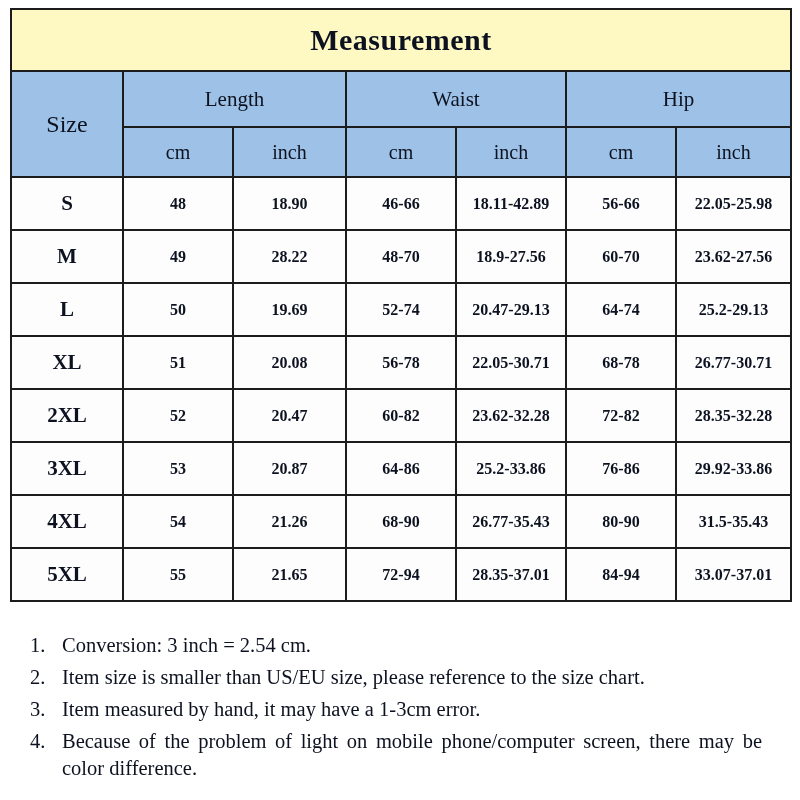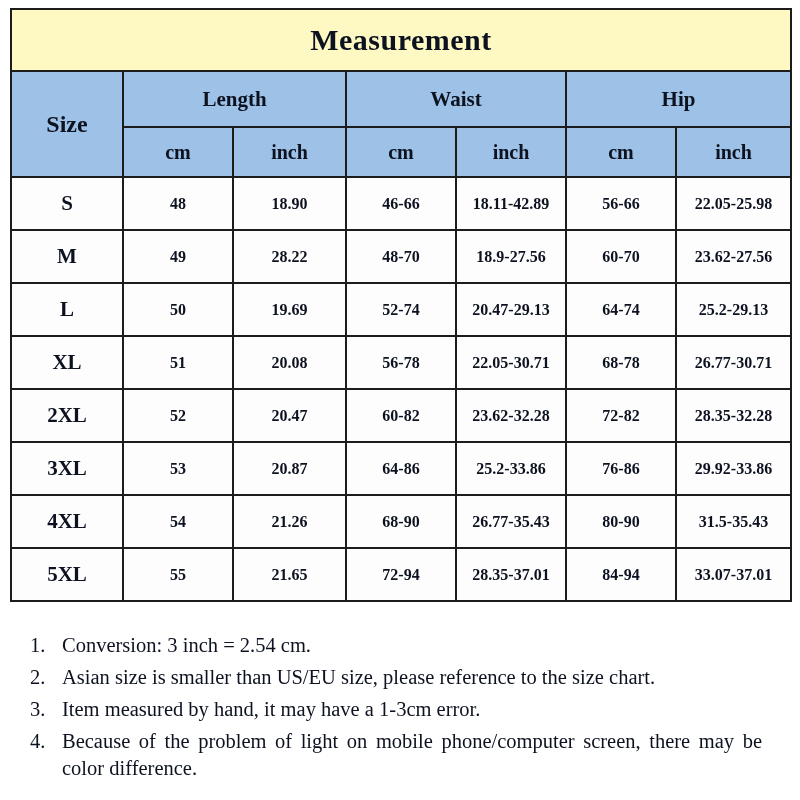--- a/index.html
+++ b/index.html
@@ -29,21 +29,21 @@
   }
   .title-cell{
     height:60px;
     font-size:30px;
     font-weight:bold;
     background:#fef9c3;
     letter-spacing:0.5px;
   }
   thead th.hdr{
     background:var(--header-bg,#9ec2e7);
-    font-weight:bold;
+    font-weight:normal;
     text-align:center;
   }
   .group-row th{height:54px;font-size:21px;}
   .sub-row th{height:48px;font-size:20px;}
   th.size-hdr{font-size:24px;}
   tbody td{
     height:51px;
     font-size:16px;
     font-weight:bold;
     background:#fdfdfd;
@@ -191,21 +191,21 @@
   </table>
 
   <div class="tips">
     <ul class="tips-list">
       <li class="tip-item">
         <span class="tip-num">1.</span>
         <span class="tip-text">Conversion: 3 inch = 2.54 cm.</span>
       </li>
       <li class="tip-item">
         <span class="tip-num">2.</span>
-        <span class="tip-text">Asian size is smaller than US/EU size, please reference to the size chart.</span>
+        <span class="tip-text">Item size is smaller than US/EU size, please reference to the size chart.</span>
       </li>
       <li class="tip-item">
         <span class="tip-num">3.</span>
         <span class="tip-text">Item measured by hand, it may have a 1-3cm error.</span>
       </li>
       <li class="tip-item">
         <span class="tip-num">4.</span>
         <span class="tip-text">Because of the problem of light on mobile phone/computer screen, there may be color difference.</span>
       </li>
     </ul>

